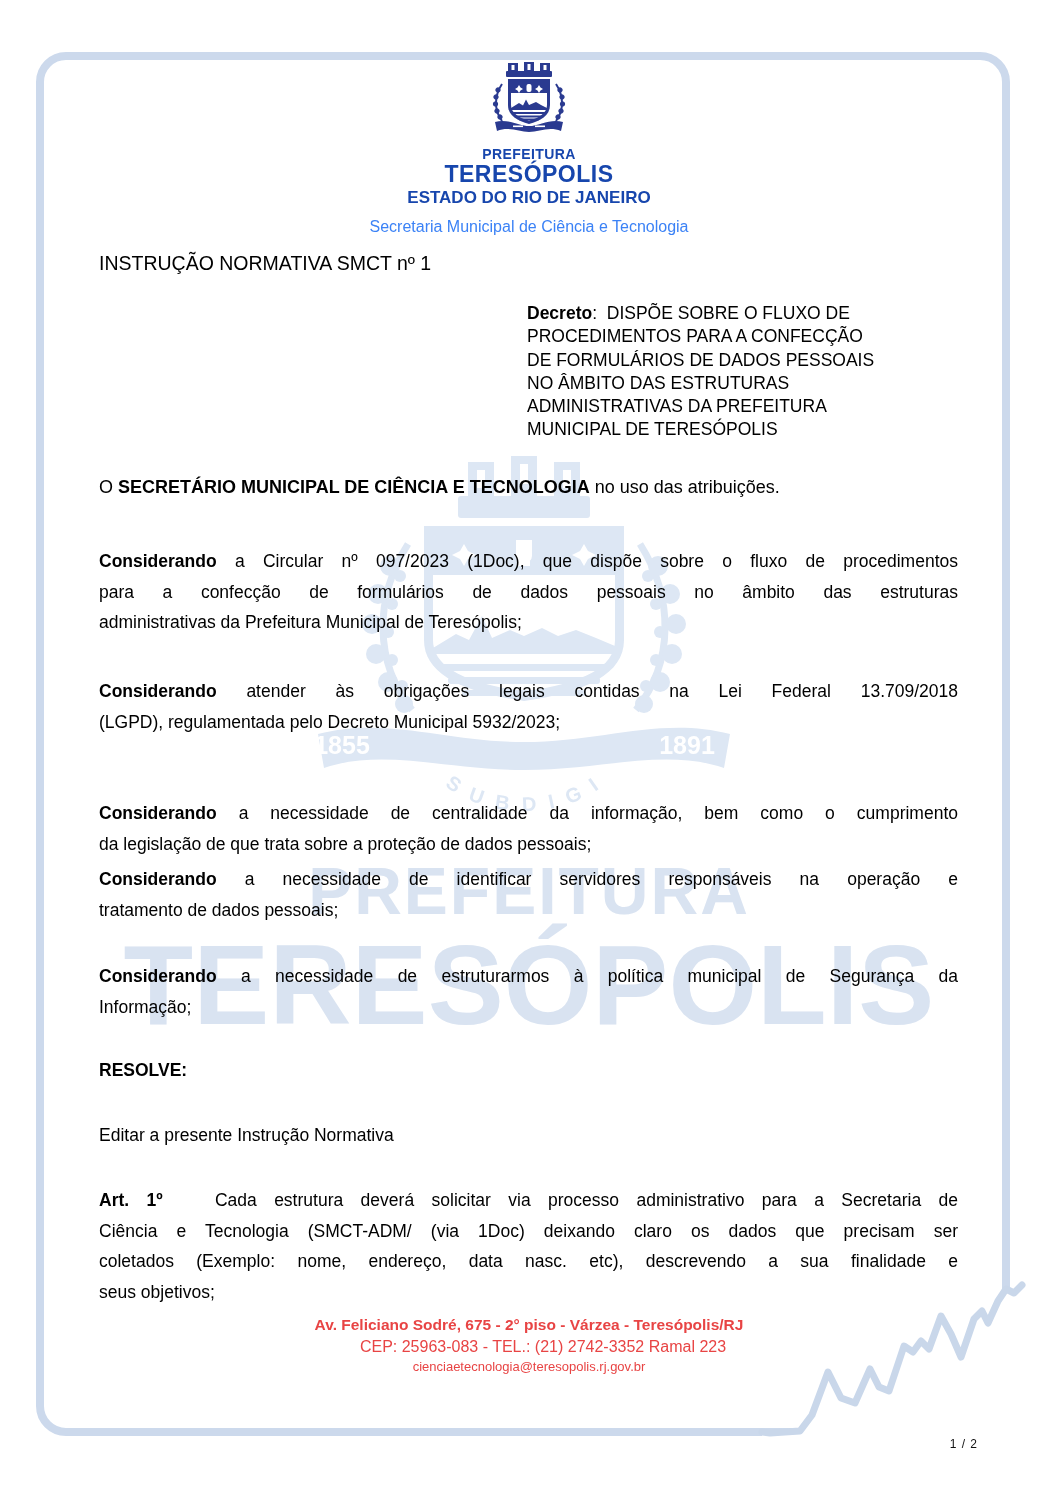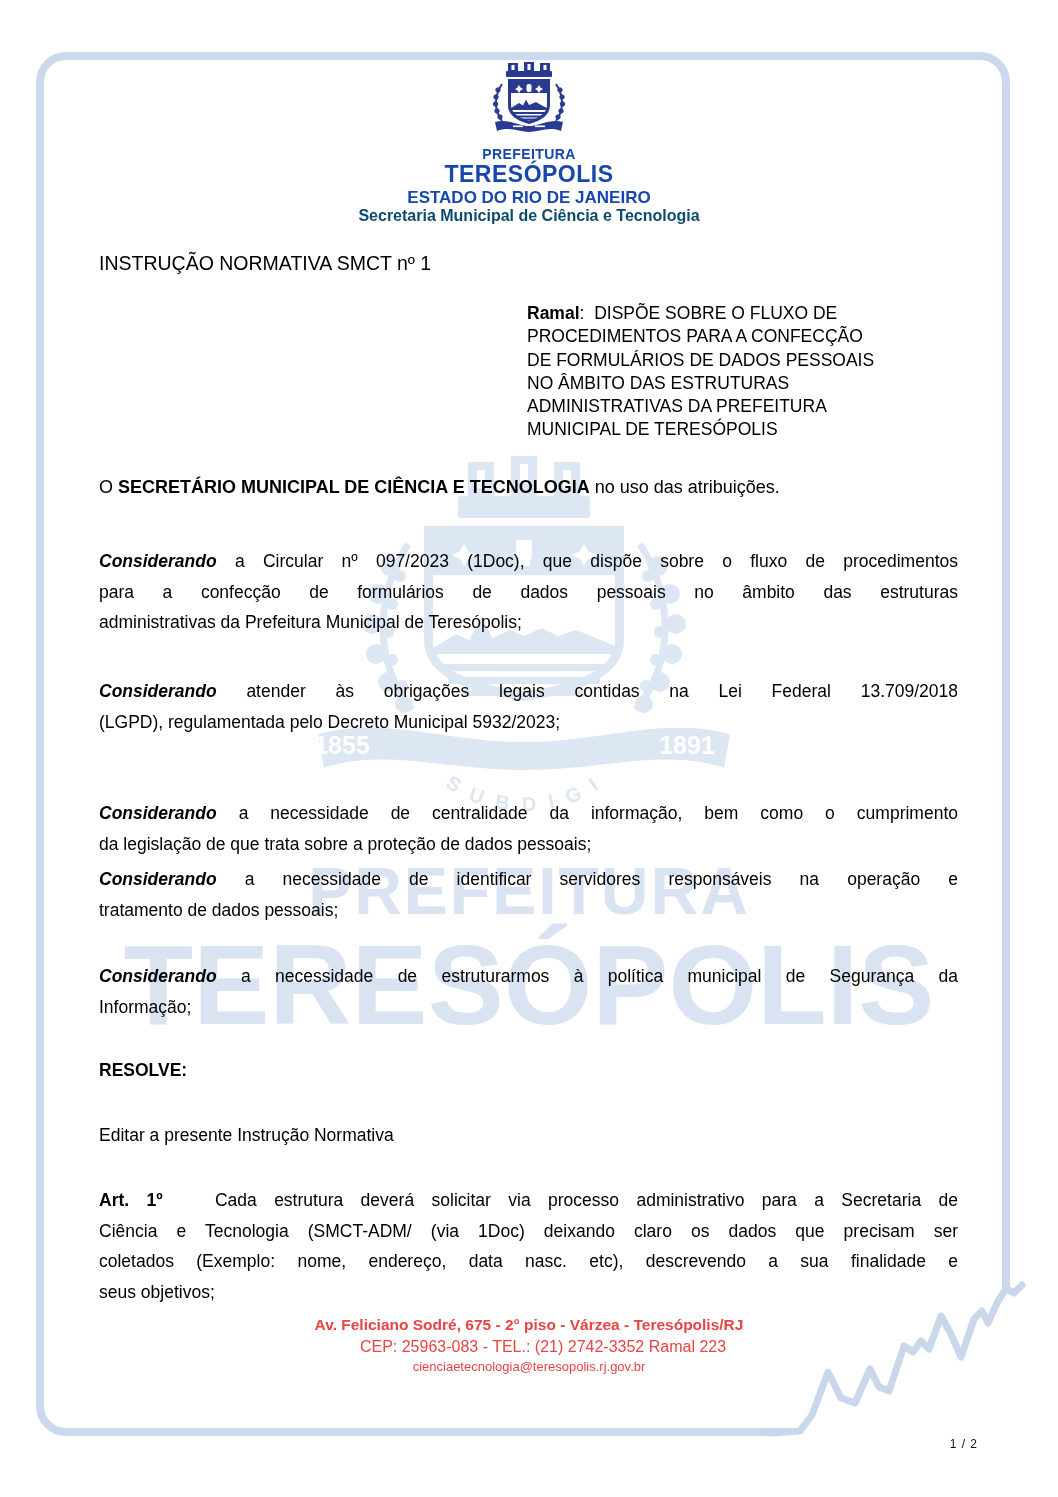--- a/index.html
+++ b/index.html
@@ -15,31 +15,31 @@
   
   .frame{
     position:absolute;left:36px;top:52px;right:48px;bottom:61px;
     border:8px solid #ccd9ec;border-radius:30px;z-index:2;
   }
   .mountain{position:absolute;left:0;top:0;z-index:3;}
   
   .content{position:absolute;left:0;top:0;width:100%;height:100%;z-index:4;}
   .hdr{position:absolute;width:100%;text-align:center;}
   .hdr-blue{color:#1746ad;font-weight:bold;}
-  .hdr-red{color:#0c4a6e;font-weight:bold;}
+  .hdr-red{color:#3b82f6;font-weight:normal;margin-top:11px;}
   #hdr-prefeitura{top:146px;font-size:14px;letter-spacing:0.4px;}
   #hdr-city{top:161px;font-size:23px;letter-spacing:0.5px;}
   #hdr-state{top:188px;font-size:17px;}
   #hdr-secr{top:207px;font-size:16px;}
   .logo-wrap{position:absolute;top:62px;left:0;width:100%;text-align:center;}
   .doc-title{position:absolute;left:99px;top:252px;font-size:19.5px;white-space:nowrap;}
   .ementa{position:absolute;left:527px;top:302px;width:450px;font-size:17.5px;line-height:23.3px;}
   .eline{white-space:nowrap;}
   .b{font-weight:bold;}
-  .bi{font-weight:bold;font-style:italic;}
+  .bi{font-weight:bold;}
   .preamble{position:absolute;left:99px;top:477px;font-size:18px;white-space:nowrap;}
   .para{position:absolute;left:99px;width:859px;font-size:17.5px;line-height:30.5px;}
   .line{text-align:justify;}
   .just{text-align-last:justify;}
   .single{white-space:nowrap;}
   
   .footer{position:absolute;left:0;top:1314px;width:100%;text-align:center;color:#e84444;z-index:4;}
   .f1{font-size:15.5px;font-weight:bold;line-height:22px;}
   .f2{font-size:16px;line-height:21px;margin-left:28px;}
   .f3{font-size:13px;line-height:20px;}
@@ -172,21 +172,21 @@
       </svg>
     </div>
     <div id="hdr-prefeitura" class="hdr hdr-blue">PREFEITURA</div>
     <div id="hdr-city" class="hdr hdr-blue">TERESÓPOLIS</div>
     <div id="hdr-state" class="hdr hdr-blue">ESTADO DO RIO DE JANEIRO</div>
     <div id="hdr-secr" class="hdr hdr-red">Secretaria Municipal de Ciência e Tecnologia</div>
 
     <div class="doc-title">INSTRUÇÃO NORMATIVA SMCT nº 1</div>
 
     <div class="ementa">
-      <div class="eline"><span class="b">Ramal</span><span>:&nbsp; </span><span>DISPÕE SOBRE O FLUXO DE</span></div>
+      <div class="eline"><span class="b">Decreto</span><span>:&nbsp; </span><span>DISPÕE SOBRE O FLUXO DE</span></div>
       <div class="eline">PROCEDIMENTOS PARA A CONFECÇÃO</div>
       <div class="eline">DE FORMULÁRIOS DE DADOS PESSOAIS</div>
       <div class="eline">NO ÂMBITO DAS ESTRUTURAS</div>
       <div class="eline">ADMINISTRATIVAS DA PREFEITURA</div>
       <div class="eline">MUNICIPAL DE TERESÓPOLIS</div>
     </div>
 
     <div class="preamble"><span>O </span><span class="b">SECRETÁRIO MUNICIPAL DE CIÊNCIA E TECNOLOGIA</span><span> no uso das atribuições.</span></div>
 
     <div class="para" style="top:546px">

